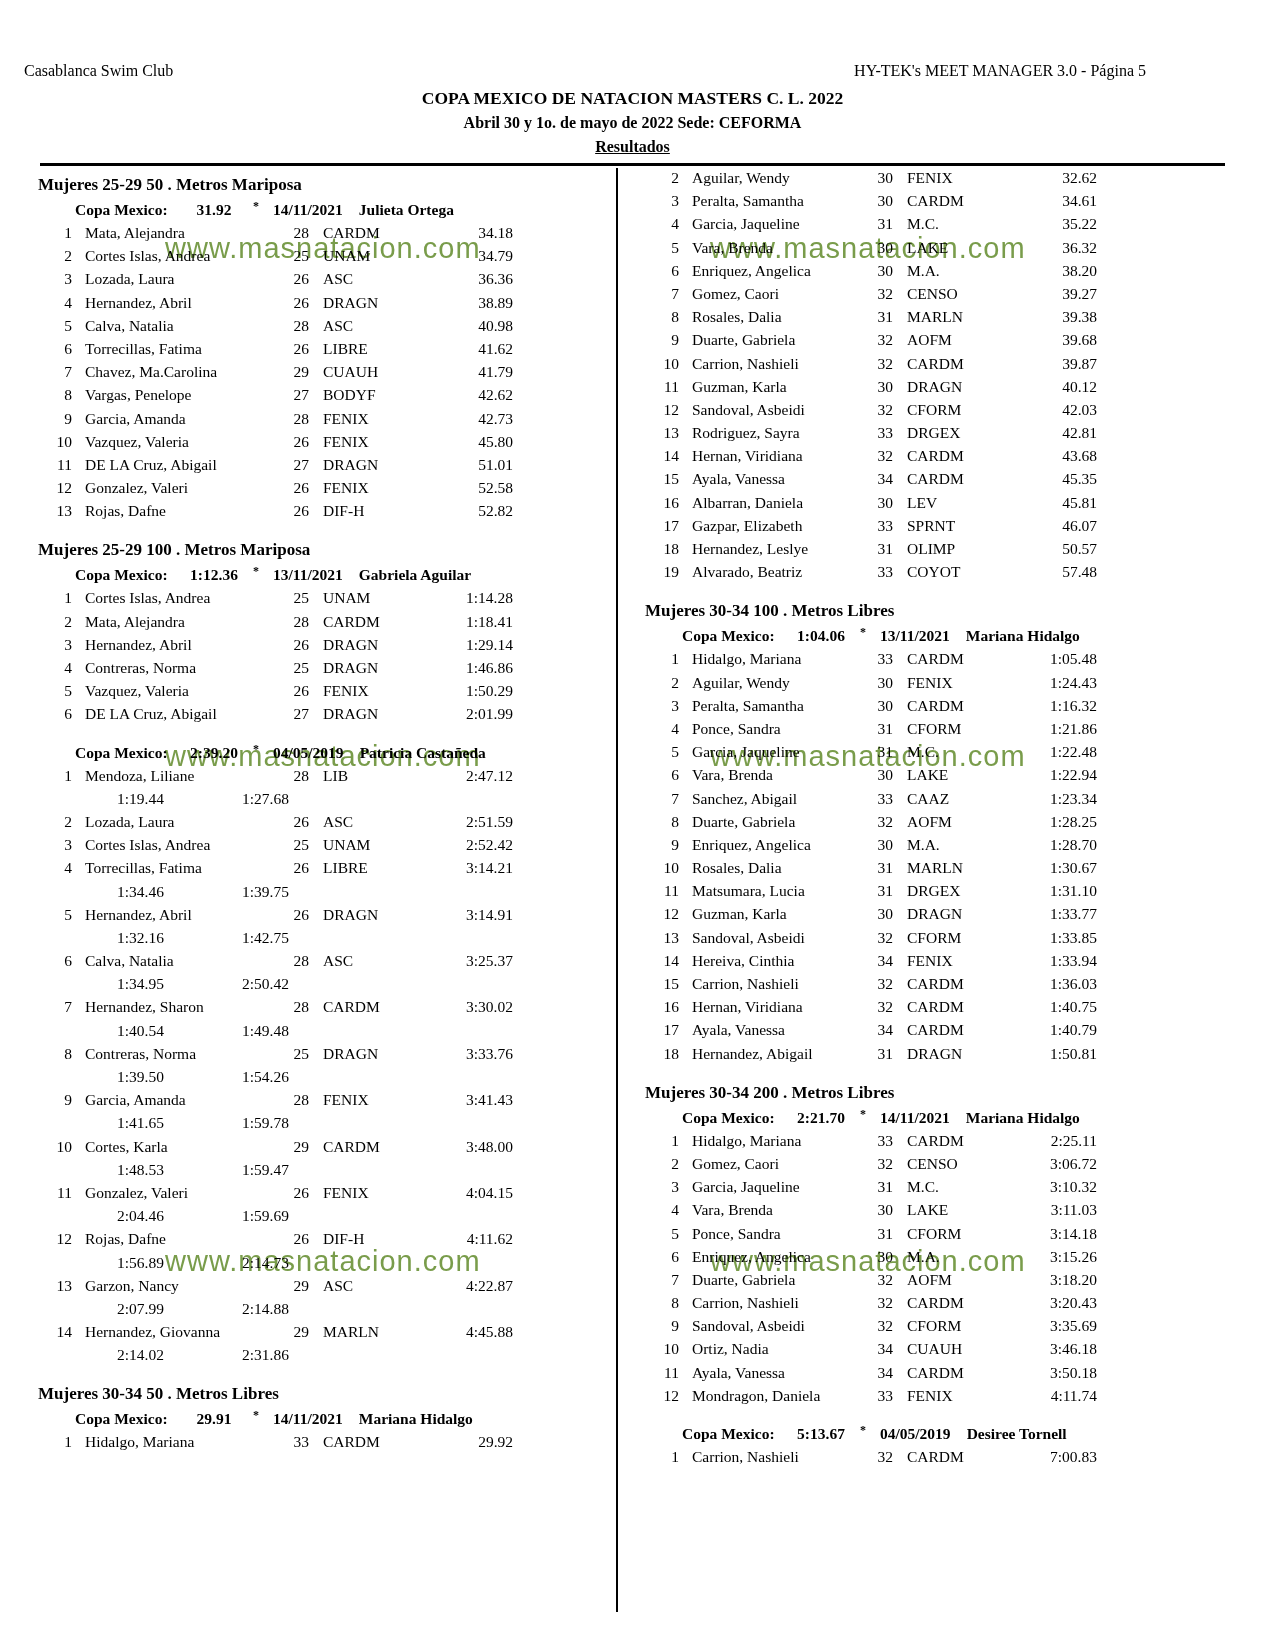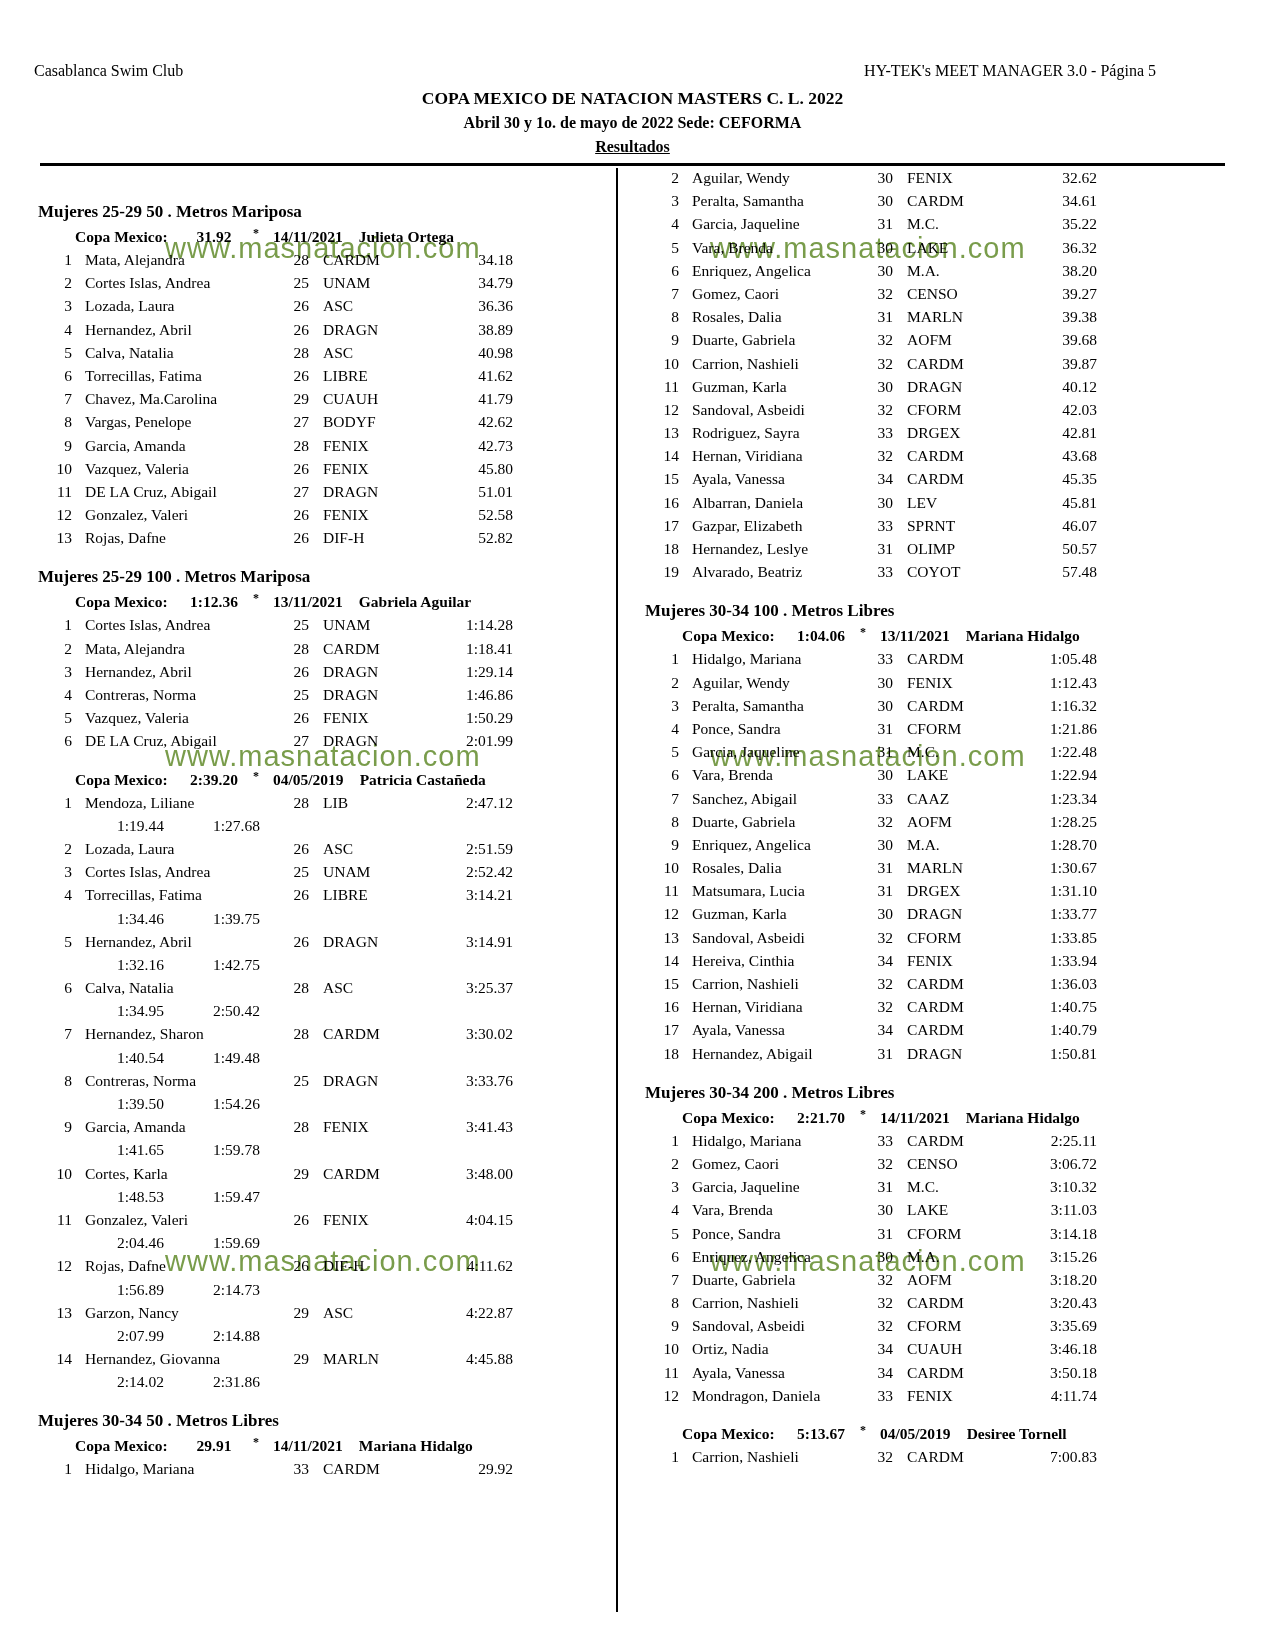--- a/index.html
+++ b/index.html
@@ -6,61 +6,61 @@
   .page {
     position:relative;
     width:1275px; height:1650px;
     background:#ffffff;
     font-family:"Liberation Serif", serif;
     font-size:15.5px;
     color:#000;
     overflow:hidden;
   }
   .top-header {
-    position:absolute; left:34px; top:62px; width:1122px;
+    position:absolute; left:24px; top:62px; width:1122px;
     display:flex; justify-content:space-between;
     font-size:16px;
   }
   .meet-title   { position:absolute; left:40px; top:88px;  width:1185px; text-align:center; font-weight:bold; font-size:17.5px; }
   .meet-subtitle{ position:absolute; left:40px; top:114px; width:1185px; text-align:center; font-weight:bold; font-size:16px; }
   .results-label{ position:absolute; left:40px; top:138px; width:1185px; text-align:center; font-weight:bold; font-size:16px; }
   .results-label span { text-decoration:underline; }
   .header-rule  { position:absolute; left:40px; top:163px; width:1185px; height:3px; background:#000; }
   .col-divider  { position:absolute; left:616px; top:168px; width:2px; height:1444px; background:#000; }
 
   .wm {
     position:absolute;
     font-family:"Liberation Sans", sans-serif;
     font-weight:normal; font-size:29px; letter-spacing:1px;
     color:#4d7c0f; opacity:0.75;
     white-space:nowrap; pointer-events:none;
   }
 
   .col { position:absolute; }
-  .col-left  { left:38px;  top:172px; width:475px;margin-top:27px; }
+  .col-left  { left:38px;  top:172px; width:475px; }
   .col-right { left:645px; top:166px; width:452px; }
 
   .section { margin-bottom:15px; }
   .section-title { font-weight:bold; font-size:17px; line-height:26px; white-space:nowrap; }
 
   .record { display:flex; font-weight:bold; line-height:23px; margin-left:37px; white-space:nowrap; }
   .rec-label  { width:108px; flex:none; }
   .rec-time   { width:62px;  flex:none; text-align:center; }
   .rec-flag   { width:22px;  flex:none; text-align:center; font-size:12px; position:relative; top:-3px; }
   .rec-date   { flex:none; margin-left:6px; }
   .rec-holder { flex:none; margin-left:16px; }
 
   .row { display:flex; line-height:23.2px; height:23.2px; }
   .c-place { width:34px;  flex:none; text-align:right; }
   .c-name  { flex:1; padding-left:13px; white-space:nowrap; overflow:hidden; }
   .c-age   { width:36px;  flex:none; text-align:right; }
   .c-team  { width:132px; flex:none; padding-left:14px; box-sizing:border-box; white-space:nowrap; }
   .c-time  { width:72px;  flex:none; text-align:right; }
 
-  .splits { display:flex; line-height:23.2px; height:23.2px; padding-left:30px; }
+  .splits { display:flex; line-height:23.2px; height:23.2px; padding-left:30px;gap:29px; }
   .split  { width:96px; flex:none; text-align:right; }
 </style>
 </head>
 <body>
 
 <div class="page">
 
   <div class="top-header">
     <span>Casablanca Swim Club</span>
     <span>HY-TEK's MEET MANAGER 3.0 - Página 5</span>
@@ -657,21 +657,21 @@
             <span class="c-team">CARDM</span>
             <span class="c-time">1:05.48</span>
           </div>
         </div>
         <div class="entry">
           <div class="row">
             <span class="c-place">2</span>
             <span class="c-name">Aguilar, Wendy</span>
             <span class="c-age">30</span>
             <span class="c-team">FENIX</span>
-            <span class="c-time">1:12.43</span>
+            <span class="c-time">1:24.43</span>
           </div>
         </div>
         <div class="entry">
           <div class="row">
             <span class="c-place">3</span>
             <span class="c-name">Peralta, Samantha</span>
             <span class="c-age">30</span>
             <span class="c-team">CARDM</span>
             <span class="c-time">1:16.32</span>
           </div>

